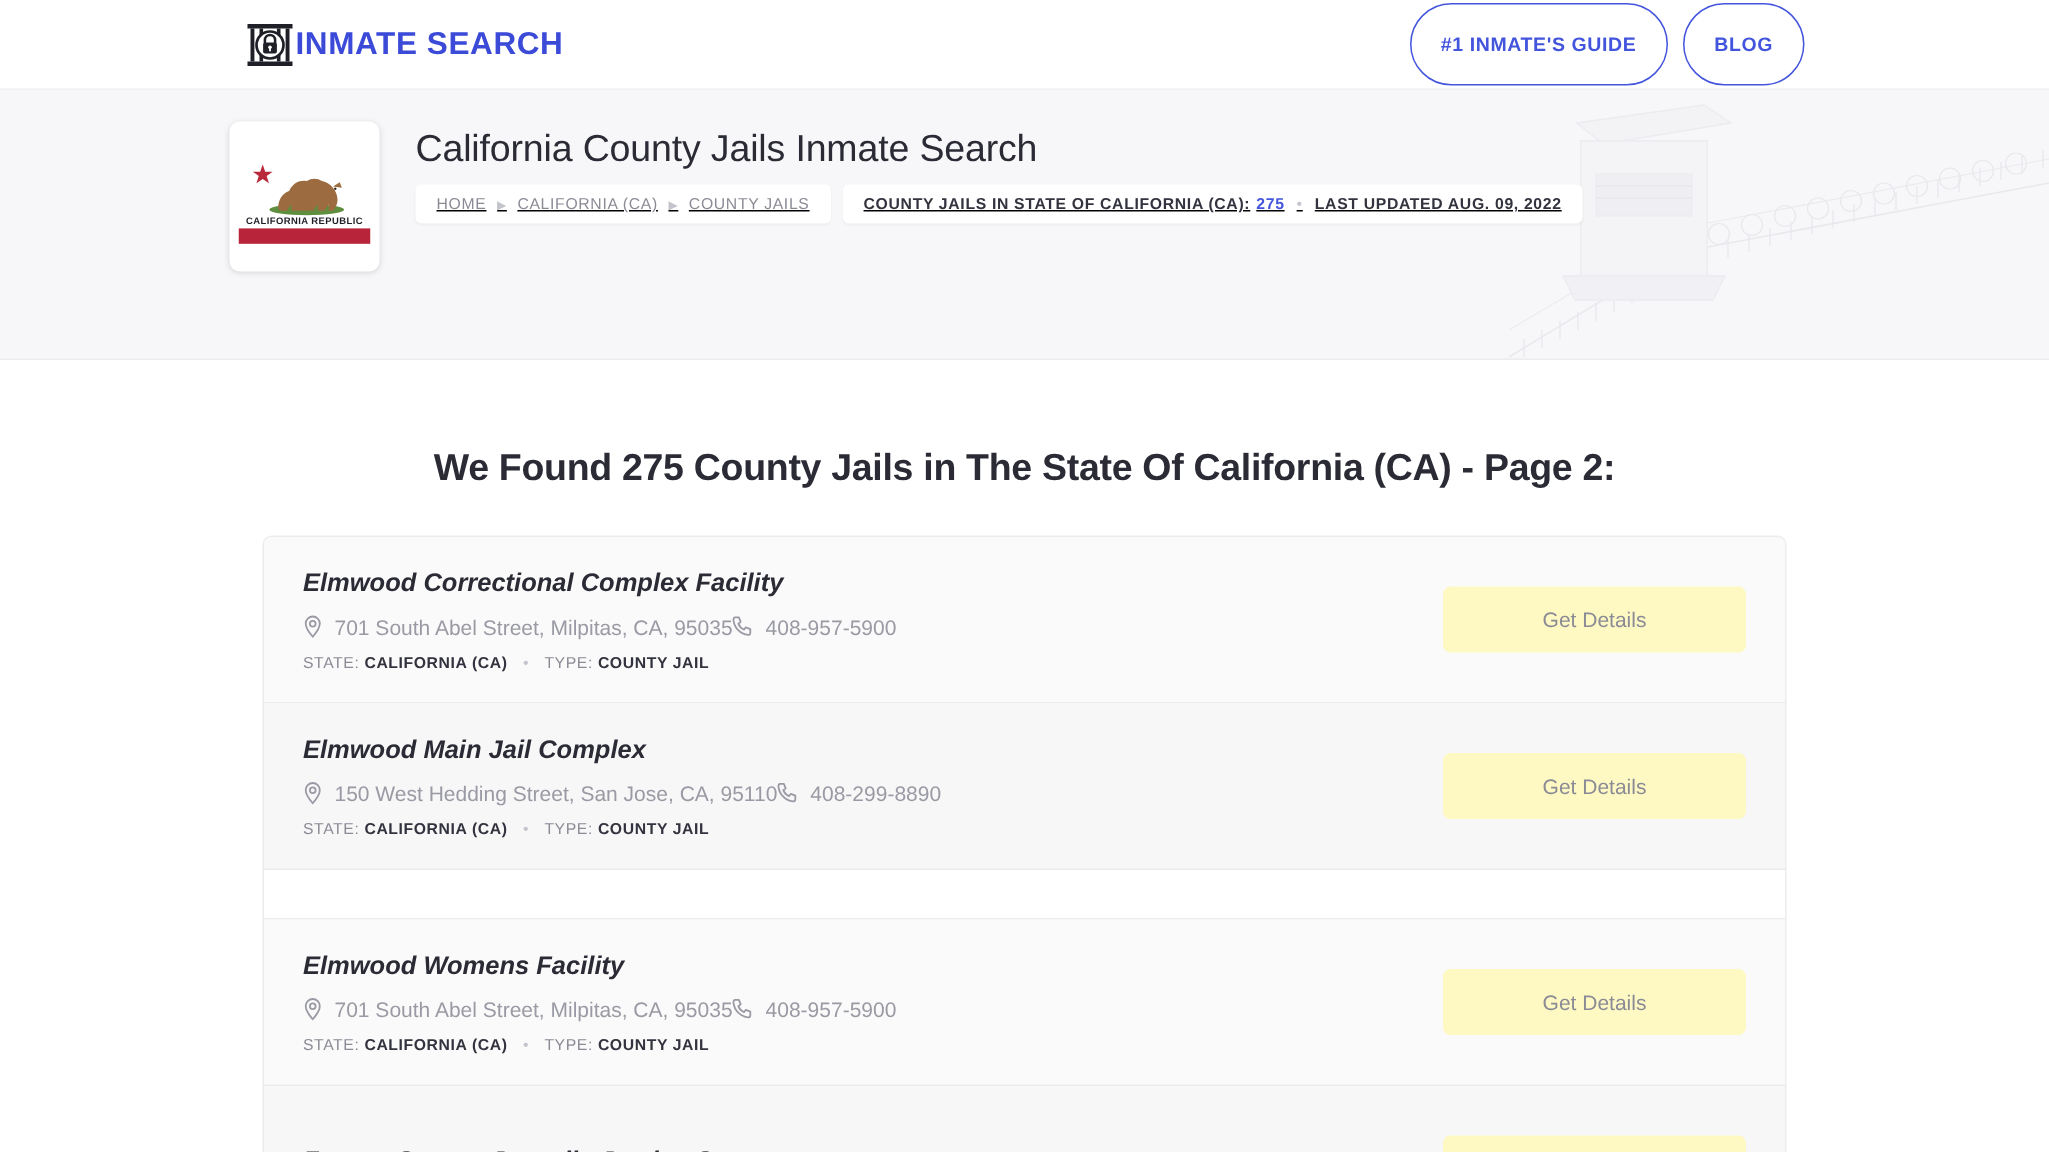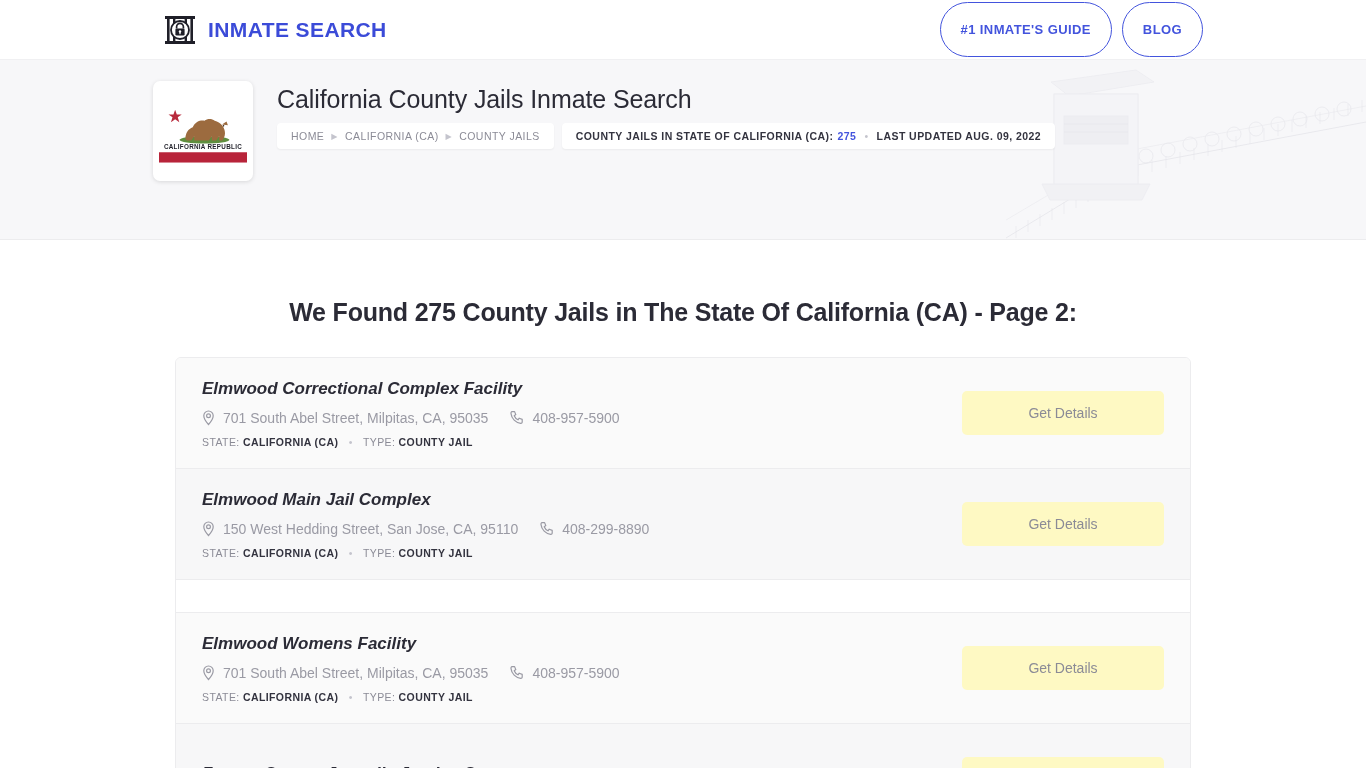--- a/index.html
+++ b/index.html
@@ -14,21 +14,21 @@
   .site-header {
     height: 60px;
     background: #ffffff;
     display: flex;
     align-items: center;
     padding: 0 163px;
     border-bottom: 1px solid #f0f0f2;
     position: relative;
     z-index: 5;
   }
-  .brand { display: flex; align-items: center; gap: 11px; text-decoration: none; }
+  .brand { display: flex; align-items: center; text-decoration: none; }
   .brand-logo { width: 34px; height: 34px; display: block; }
   .brand-text {
     font-size: 21px; font-weight: bold; color: #3b4bd8;
     letter-spacing: 0.4px;
   }
   .header-actions { margin-left: auto; display: flex; gap: 10px; align-items: center; }
   .pill-btn {
     border: 1.6px solid #4354dd;
     color: #4354dd;
     background: #fff;
@@ -73,21 +73,21 @@
   .flag-card svg { width: 88px; height: 64px; display: block; }
   .hero-body { padding-top: 4px; flex: 1; min-width: 0; }
   .hero-title {
     font-size: 25px; font-weight: normal; color: #2b2b36;
     letter-spacing: -0.1px; margin-bottom: 9px;
   }
   .hero-desc {
     font-size: 13.5px; color: #73737f; line-height: 1.62;
     max-width: 920px; margin-bottom: 13px;
   }
-  .meta-row { display: flex; gap: 8px; align-items: center; }
+  .meta-row { display: flex; gap: 8px; align-items: center; text-decoration: underline; }
   .crumbs, .stats {
     background: #ffffff;
     border-radius: 4px;
     display: flex; align-items: center;
     padding: 7px 14px;
     font-size: 10.5px;
     letter-spacing: 0.45px;
     box-shadow: 0 1px 2px rgba(0,0,0,.05);
     white-space: nowrap;
   }
@@ -124,21 +124,21 @@
   }
   .result-card.alt { background: #f7f7f8; }
   .spacer-row { height: 33px; background: #ffffff; border-bottom: 1px solid #ececee; }
   .card-info { flex: 1; min-width: 0; }
   .card-title {
     font-size: 17px; font-weight: bold; color: #2b2b36;
     margin-bottom: 11px;
     font-style: italic;
   }
   .card-contact {
-    display: flex; align-items: center; gap: 22px;
+    display: flex; align-items: center; 
     font-size: 14px; color: #9a9aa4; margin-bottom: 10px;
   }
   .contact-item { display: flex; align-items: center; gap: 8px; }
   .contact-item svg { flex: 0 0 auto; display: block; }
   .card-tags {
     font-size: 10.5px; color: #8b8b96; letter-spacing: 0.4px;
   }
   .card-tags b { color: #33333f; }
   .card-tags .dot { color: #c4c4cd; margin: 0 7px; }
   .details-btn {

